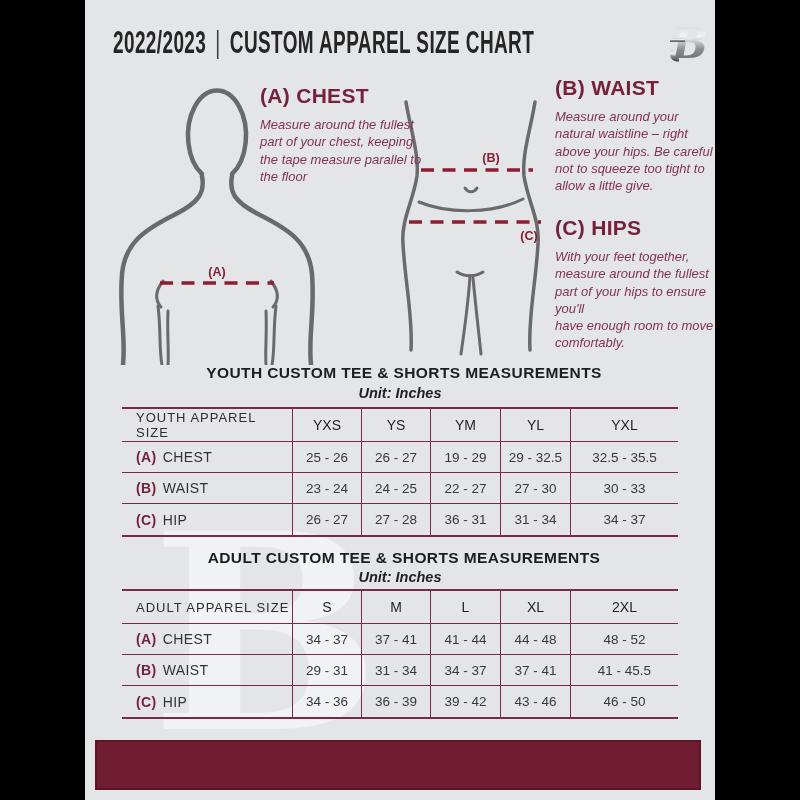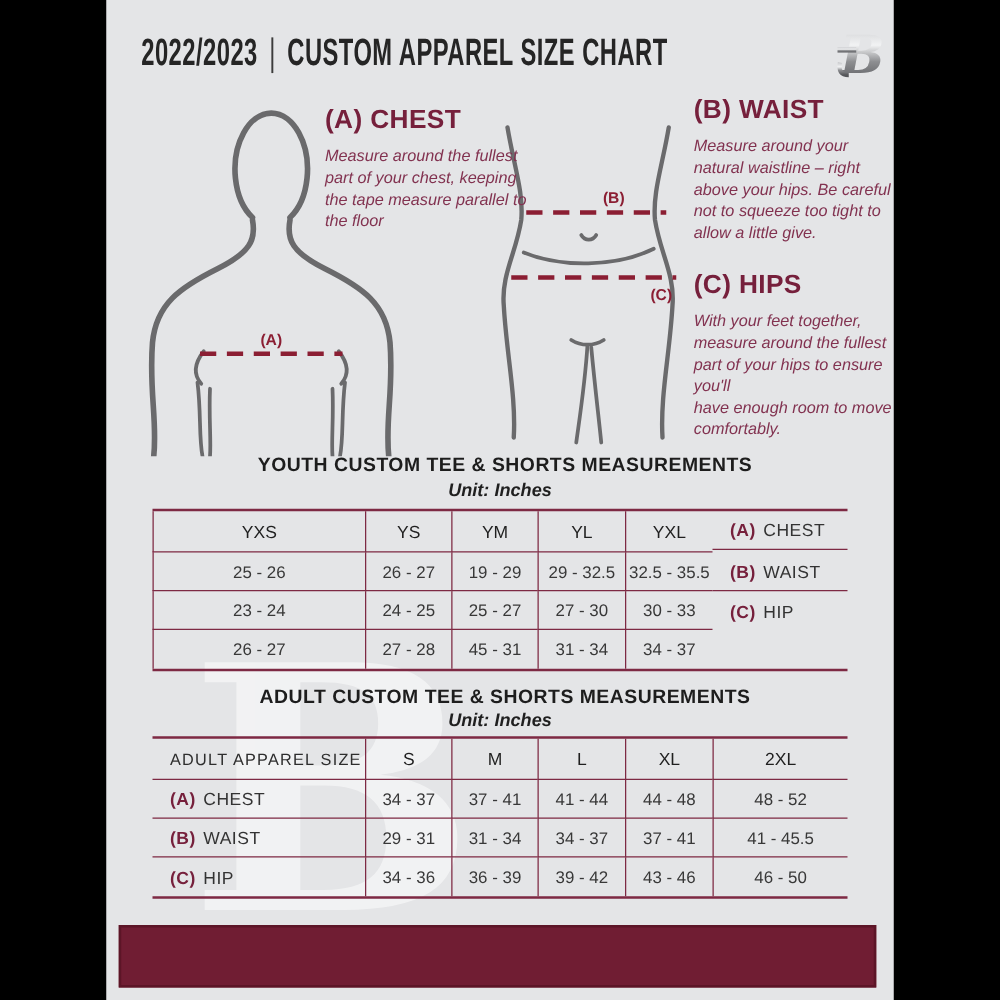--- a/index.html
+++ b/index.html
@@ -136,50 +136,51 @@
 
     <section class="z inst inst-hips">
       <h3>(C) HIPS</h3>
       <p class="inst-body">With your feet together, measure around the fullest part of your hips to ensure you'll
 have enough room to move comfortably.</p>
     </section>
 
     <h2 class="z tbl-title t-youth" style="margin:0;">YOUTH CUSTOM TEE &amp; SHORTS MEASUREMENTS</h2>
     <div class="z tbl-unit u-youth">Unit: Inches</div>
     <div class="z size-table youth">
+        <div class="cell hc c0">YOUTH APPAREL SIZE</div>
         <div class="cell hc">YXS</div>
         <div class="cell hc">YS</div>
         <div class="cell hc">YM</div>
         <div class="cell hc">YL</div>
         <div class="cell hc">YXL</div>
         <div class="cell rc c0">
           <span class="pfx">(A)</span>
           <span>CHEST</span>
         </div>
         <div class="cell vc">25 - 26</div>
         <div class="cell vc">26 - 27</div>
         <div class="cell vc">19 - 29</div>
         <div class="cell vc">29 - 32.5</div>
         <div class="cell vc">32.5 - 35.5</div>
         <div class="cell rc c0">
           <span class="pfx">(B)</span>
           <span>WAIST</span>
         </div>
         <div class="cell vc">23 - 24</div>
         <div class="cell vc">24 - 25</div>
-        <div class="cell vc">25 - 27</div>
+        <div class="cell vc">22 - 27</div>
         <div class="cell vc">27 - 30</div>
         <div class="cell vc">30 - 33</div>
         <div class="cell rc c0 lr">
           <span class="pfx">(C)</span>
           <span>HIP</span>
         </div>
         <div class="cell vc lr">26 - 27</div>
         <div class="cell vc lr">27 - 28</div>
-        <div class="cell vc lr">45 - 31</div>
+        <div class="cell vc lr">36 - 31</div>
         <div class="cell vc lr">31 - 34</div>
         <div class="cell vc lr">34 - 37</div>
       </div>
 
     <h2 class="z tbl-title t-adult" style="margin:0;">ADULT CUSTOM TEE &amp; SHORTS MEASUREMENTS</h2>
     <div class="z tbl-unit u-adult">Unit: Inches</div>
     <div class="z size-table adult">
         <div class="cell hc c0">ADULT APPAREL SIZE</div>
         <div class="cell hc">S</div>
         <div class="cell hc">M</div>

